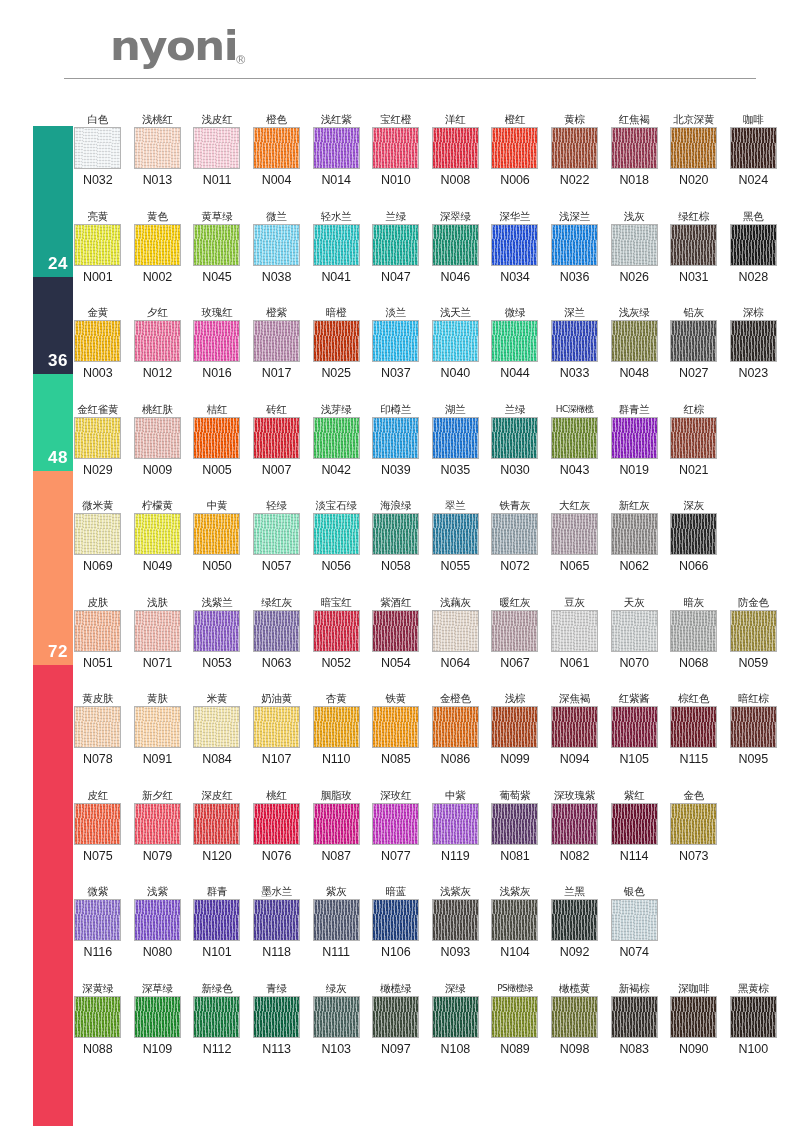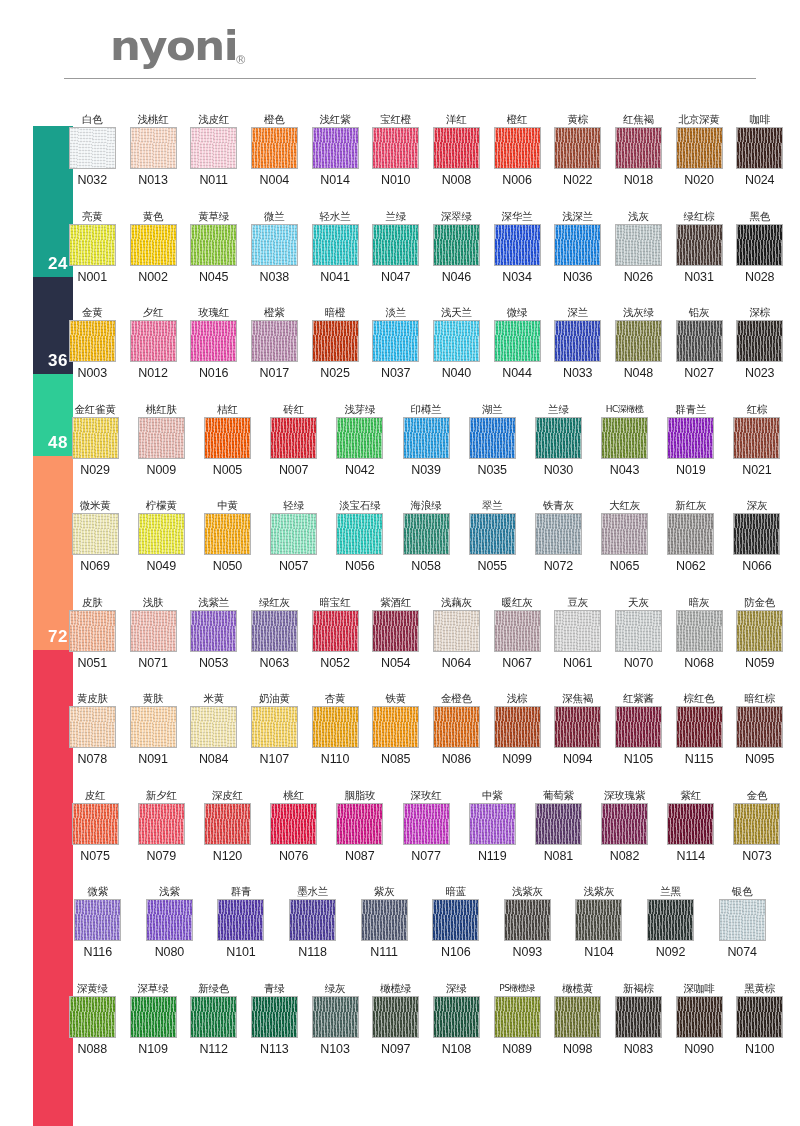--- a/index.html
+++ b/index.html
@@ -39,21 +39,21 @@
   .seg-num{
     position:absolute;right:5px;bottom:3px;
     color:#ffffff;font-size:17px;font-weight:bold;
     font-family:"Liberation Sans",sans-serif;
     letter-spacing:0.5px;
   }
 
   
   .grid{position:absolute;left:68px;top:112px;width:716px;}
   .row{position:relative;height:96.5px;}
-  .cells{display:flex;gap:12px;}
+  .cells{display:flex;}
   .cell{width:59.6px;display:flex;flex-direction:column;align-items:center;}
   .cname{
     font-size:10.5px;color:#2b2b2b;height:15px;line-height:15px;
     white-space:nowrap;font-family:"DejaVu Sans",sans-serif;
     letter-spacing:-0.2px;
   }
   .cname.small{font-size:9px;letter-spacing:-0.5px;}
   .swatch{
     width:47px;height:42px;
     border:1px solid #b5b5b5;
@@ -88,21 +88,21 @@
     <div class="header-rule"></div>
   </div>
 
   <div class="sidebar" id="sidebar">
       <div class="seg" style="background: rgb(26, 160, 140); height: 151px;">
         <span class="seg-num">24</span>
       </div>
       <div class="seg" style="background: rgb(42, 48, 71); height: 97px;">
         <span class="seg-num">36</span>
       </div>
-      <div class="seg" style="background: rgb(46, 204, 150); height: 82px;">
+      <div class="seg" style="background: rgb(46, 204, 150); height: 97px;">
         <span class="seg-num">48</span>
       </div>
       <div class="seg" style="background: rgb(251, 148, 103); height: 194px;">
         <span class="seg-num">72</span>
       </div>
       <div class="seg" style="background: rgb(238, 62, 85); height: 536px;">
         <span class="seg-num">120</span>
       </div>
     </div>
 

